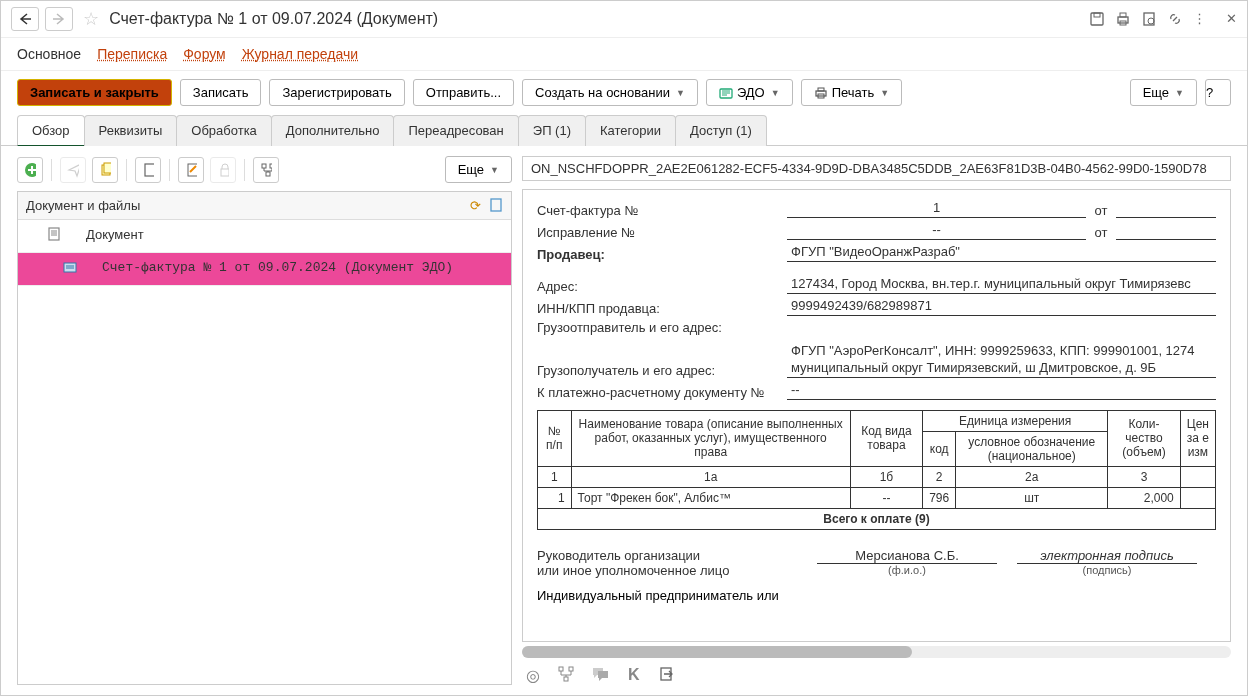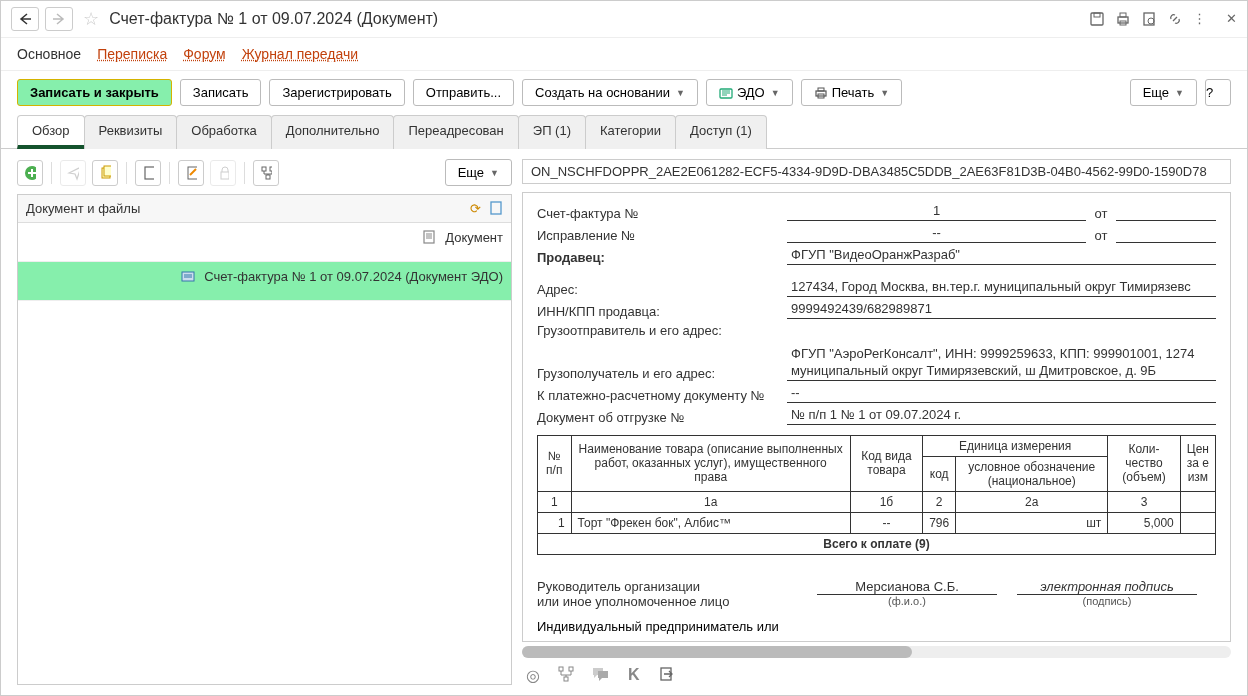--- a/index.html
+++ b/index.html
@@ -32,34 +32,34 @@
   .tabsrow a.active { color: #333; text-decoration: none; font-weight: normal; }
   .tabsrow a.link { text-decoration: underline dotted; }
   .toolbar {
     display: flex; gap: 8px; padding: 8px 16px; align-items: center;
   }
   .btn {
     border: 1px solid #bbb; background: #fff; padding: 5px 12px;
     border-radius: 3px; cursor: pointer; font-size: 13px;
     display: inline-flex; align-items: center; gap: 4px;
   }
-  .btn.primary { background: #86efac; border-color: #d4b300; font-weight: bold; }
+  .btn.primary { background: #c2410c; border-color: #d4b300; font-weight: bold; }
   .btn .caret { font-size: 9px; margin-left: 2px; color: #666; }
   .spacer { flex: 1; }
   .qmark { width: 26px; padding: 5px 0; text-align: center; }
   .subtabs {
     display: flex; padding: 0 16px; border-bottom: 1px solid #ccc;
     font-size: 13px;
   }
   .subtab {
     padding: 7px 14px; border: 1px solid #ccc; border-bottom: none;
     background: #f0f0f0; cursor: pointer; margin-right: -1px;
     border-radius: 4px 4px 0 0; position: relative; top: 1px;
   }
-  .subtab.active { background: #fff; border-bottom: 4px solid #14532d; }
+  .subtab.active { background: #fff; border-bottom: 1px solid #14532d; }
   .content {
     display: flex; flex: 1; padding: 10px 16px; gap: 10px; overflow: hidden;
   }
   .leftpane { width: 495px; display: flex; flex-direction: column; }
   .left-toolbar {
     display: flex; gap: 6px; align-items: center; margin-bottom: 8px;
   }
   .icon-btn {
     width: 26px; height: 26px; border: 1px solid #ccc; background: #fff;
     border-radius: 3px; display: inline-flex; align-items: center; justify-content: center;
@@ -68,24 +68,24 @@
   .icon-btn.green { color: #2a8a2a; }
   .sep { width: 1px; height: 22px; background: #ddd; margin: 0 2px; }
   .tree {
     border: 1px solid #ccc; flex: 1; overflow: auto;
   }
   .tree-header {
     background: #f7f7f7; padding: 6px 8px; font-size: 13px;
     border-bottom: 1px solid #ddd; display: flex; justify-content: space-between; align-items: center;
   }
   .tree-row {
-    padding: 6px 8px 16px 28px; border-bottom: 1px solid #eee;
-    display: flex; align-items: center; gap: 8px; cursor: pointer; justify-content: flex-end;
-  }
-  .tree-row.sel { background: #86efac; }
+    padding: 6px 8px 10px 28px; border-bottom: 1px solid #eee;
+    display: flex; align-items: center; gap: 24px; cursor: pointer;
+  }
+  .tree-row.sel { background: #ec4899; font-family: Liberation Mono, monospace; }
   .tree-icon { width: 16px; height: 16px; display: inline-flex; align-items: center; justify-content: center; }
   .rightpane { flex: 1; display: flex; flex-direction: column; overflow: hidden; }
   .filename-box {
     border: 1px solid #ccc; padding: 4px 8px; font-size: 13px;
     white-space: nowrap; overflow: hidden; text-overflow: ellipsis; margin-bottom: 8px;
   }
   .preview {
     border: 1px solid #ccc; flex: 1; overflow: auto; padding: 10px 14px 20px 14px;
     position: relative; font-size: 13px;
   }
@@ -100,21 +100,21 @@
   .form-suffix { width: 30px; text-align: center; padding: 0 6px; }
   .form-blank { width: 100px; border-bottom: 1px solid #333; min-height:18px; }
   table.invoice {
     border-collapse: collapse; width: 100%; margin-top: 10px; font-size: 12px;
   }
   table.invoice th, table.invoice td {
     border: 1px solid #333; padding: 3px 6px; text-align: center;
   }
   table.invoice th { font-weight: normal; }
   .total-row td { text-align: left; font-weight: bold; }
-  .sign-block { margin-top: 24px; display: flex; gap: 20px; font-size: 13px; }
+  .sign-block { margin-top: 18px; display: flex; gap: 20px; font-size: 13px; }
   .sign-left { width: 260px; }
   .sign-cell {
     border-bottom: 1px solid #333; text-align: center; font-style: italic;
     min-width: 180px; padding: 0 6px;
   }
   .sign-caption { font-size: 11px; text-align: center; color: #555; font-style: normal; }
   .hscroll {
     height: 12px; background: #eee; margin-top: 4px; position: relative;
     border-radius: 6px;
   }
@@ -350,24 +350,20 @@
         </div>
         <div style="height:4px"></div>
         <div class="form-row">
           <span class="form-label">Грузополучатель и его адрес:</span>
           <span class="form-val left" style="white-space:normal; line-height:1.3">ФГУП "АэроРегКонсалт", ИНН: 9999259633, КПП: 999901001, 1274 муниципальный округ Тимирязевский, ш Дмитровское, д. 9Б</span>
         </div>
         <div class="form-row">
           <span class="form-label">К платежно-расчетному документу №</span>
           <span class="form-val left">--</span>
         </div>
-        <div class="form-row">
-          <span class="form-label">Документ об отгрузке №</span>
-          <span class="form-val left">№ п/п 1 № 1 от 09.07.2024 г.</span>
-        </div>
 
         <table class="invoice">
           <tbody>
               <tr>
             <th rowspan="2">№ п/п</th>
             <th rowspan="2">Наименование товара (описание выполненных работ, оказанных услуг), имущественного права</th>
             <th rowspan="2">Код вида товара</th>
             <th colspan="2">Единица измерения</th>
             <th rowspan="2" style="white-space:pre-line">Коли-
 чество (объем)</th>
@@ -386,22 +382,22 @@
             <td>2</td>
             <td>2а</td>
             <td>3</td>
             <td></td>
           </tr>
           <tr>
             <td style="text-align:right">1</td>
             <td style="text-align:left">Торт "Фрекен бок", Албис™</td>
             <td>--</td>
             <td>796</td>
-            <td style="text-align:right">шт</td>
-            <td style="text-align:right">5,000</td>
+            <td style="text-align:center">шт</td>
+            <td style="text-align:right">2,000</td>
             <td></td>
           </tr>
           <tr class="total-row">
             <td colspan="7">Всего к оплате (9)</td>
           </tr>
         </tbody>
           </table>
 
         <div class="sign-block">
           <div class="sign-left" style="white-space:pre-line">Руководитель организации

